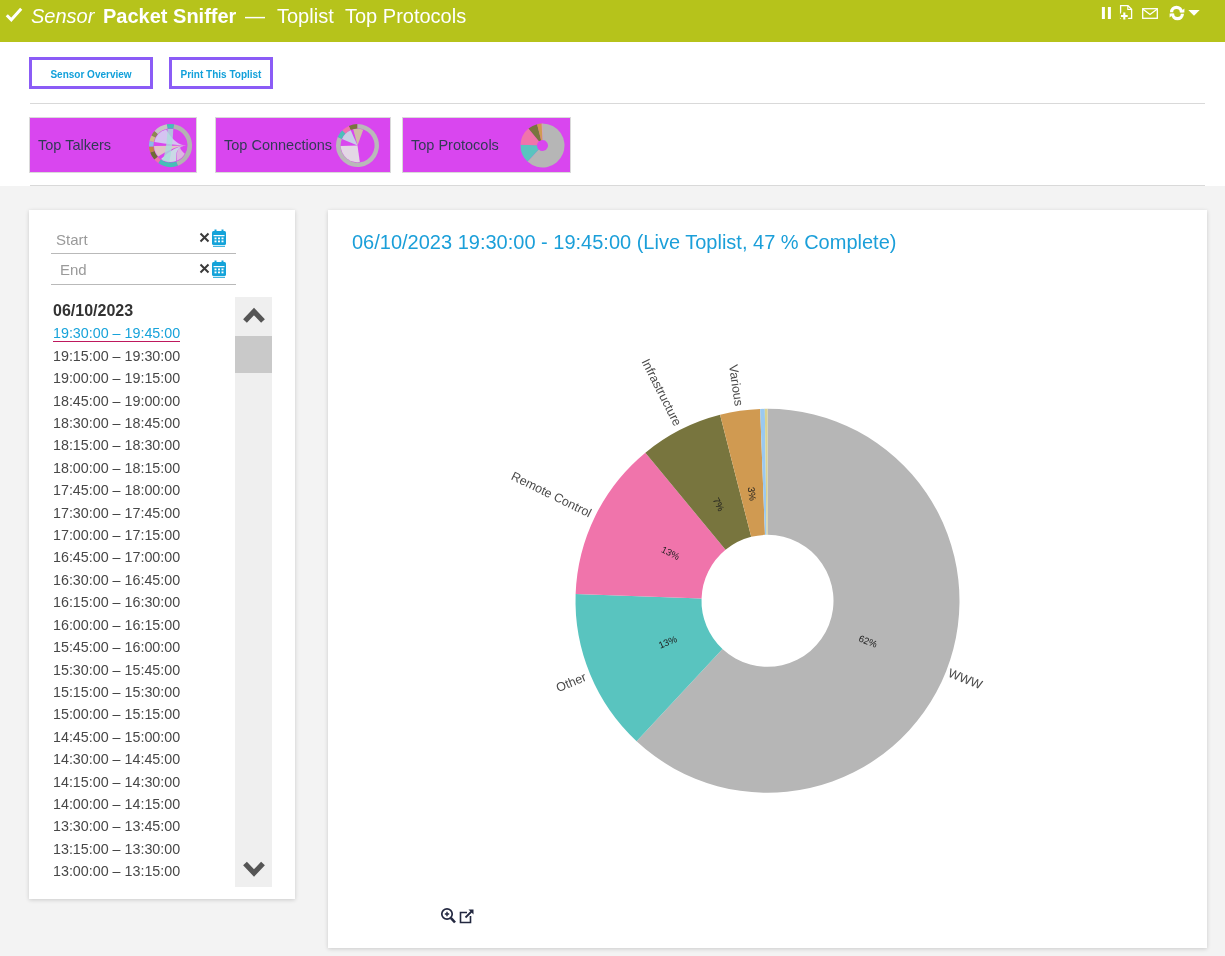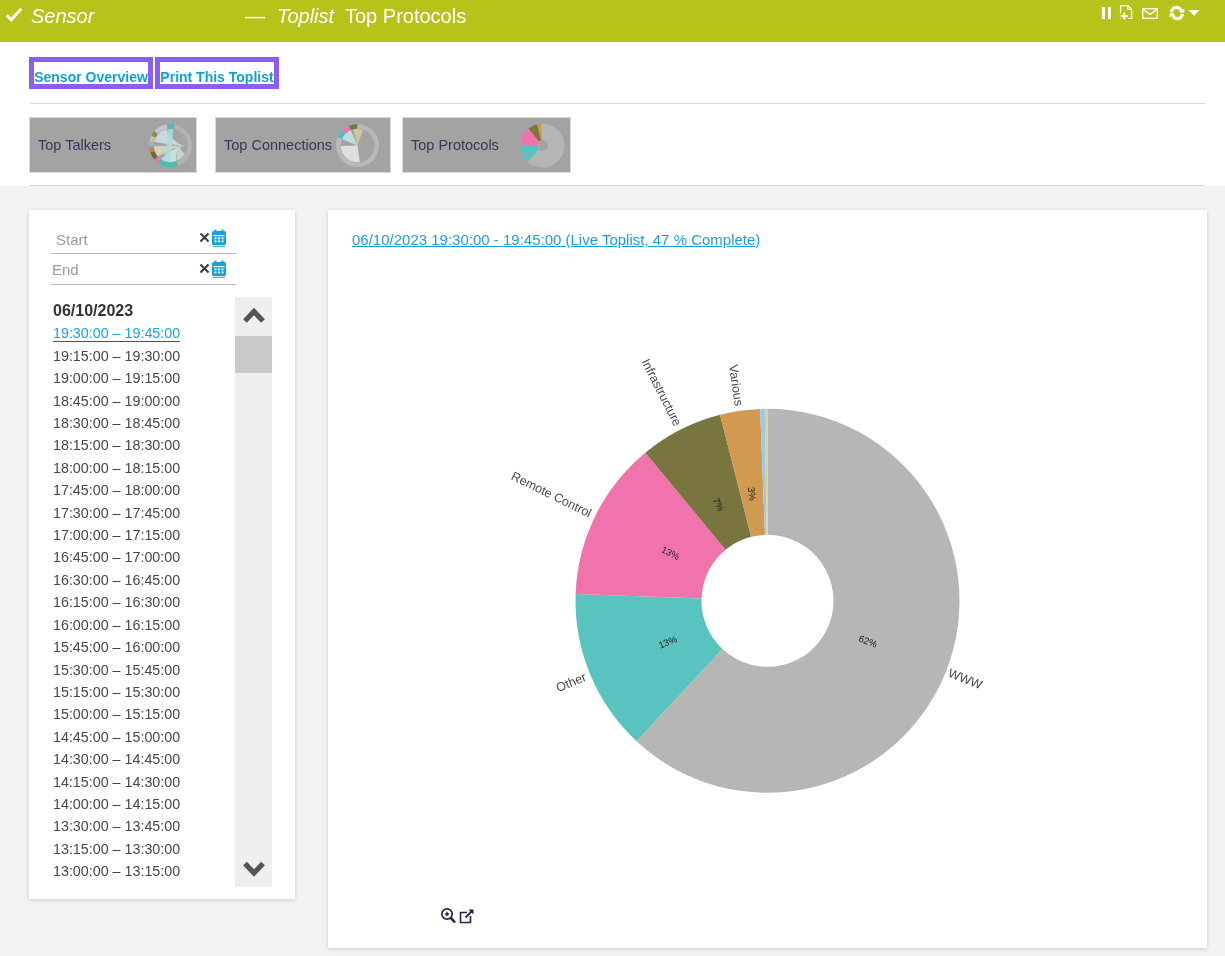--- a/index.html
+++ b/index.html
@@ -3,45 +3,46 @@
 <meta charset="utf-8">
 <style>
 * { margin:0; padding:0; box-sizing:border-box; }
 html,body { width:1225px; height:956px; overflow:hidden; }
 body { font-family:"Liberation Sans",sans-serif; background:#f3f3f3; position:relative; }
 .abs { position:absolute; }
 .header { position:absolute; top:0; left:0; width:1225px; height:42px; background:#b6c31b; }
 .header .txt { position:absolute; top:0; height:50px; line-height:32px; color:#fff; font-size:20px; white-space:nowrap; }
 .whiteband { position:absolute; top:42px; left:0; width:1225px; height:144px; background:#fff; }
 .hr1 { position:absolute; left:30px; width:1175px; height:1px; background:#d9d9d9; }
-.btn { position:absolute; top:57px; height:32px; background:#fff; border:5px solid #8b5cf6; color:#12a0da; font-weight:bold; font-size:14px; text-align:center; line-height:30px; }
-.card { position:absolute; top:117px; height:56px; background:#a3a3a3; border:1px solid #d9d9d9; }
+.btn { position:absolute; top:57px; height:32px; background:#fff; border:3px solid #8b5cf6; color:#12a0da; font-weight:bold; font-size:10px; text-align:center; line-height:30px; }
+.card { position:absolute; top:117px; height:56px; background:#d946ef; border:1px solid #d9d9d9; }
 .card .lbl { position:absolute; left:8px; top:0; height:54px; line-height:54px; font-size:14.5px; color:#323a55; white-space:nowrap; }
 .card svg { position:absolute; top:5px; }
 .lpanel { position:absolute; left:29px; top:210px; width:266px; height:689px; background:#fff; box-shadow:0 1px 4px rgba(0,0,0,0.17); }
 .mpanel { position:absolute; left:328px; top:210px; width:879px; height:738px; background:#fff; box-shadow:0 1px 4px rgba(0,0,0,0.17); }
 .inlabel { position:absolute; font-size:15px; color:#9a9a9a; }
 .inline { position:absolute; height:1px; background:#b9b9b9; }
 .datelist { position:absolute; left:53px; top:300px; line-height:22.4px; font-size:14.3px; color:#474747; white-space:nowrap; }
 .datelist .hdr { font-weight:bold; font-size:16px; color:#333; }
 .datelist .sel { color:#18a3da; border-bottom:1px solid #be185d; }
 .sbtrack { position:absolute; left:235px; top:297px; width:37px; height:590px; background:#efefef; }
 .sbthumb { position:absolute; left:235px; top:336px; width:37px; height:37px; background:#c9c9c9; }
-.title { position:absolute; left:352px; top:231px; font-size:15px; color:#1b9fd9; white-space:nowrap;text-decoration:underline; }
+.title { position:absolute; left:352px; top:231px; font-size:20px; color:#1b9fd9; white-space:nowrap; }
 </style>
 </head>
 <body>
 
 <div class="header">
   <svg class="abs" style="left:5px;top:7px" width="18" height="16" viewBox="0 0 18 16">
       <path d="M1.8,8.2 L6.3,12.8 L16.2,1.8" fill="none" stroke="#fff" stroke-width="3"></path>
     </svg>
   <span class="txt" style="left:31px;font-style:italic">Sensor</span>
+  <span class="txt" style="left:103px;font-weight:bold">Packet Sniffer</span>
   <span class="txt" style="left:245px">—</span>
-  <span class="txt" style="left:277px;font-style:italic">Toplist</span>
+  <span class="txt" style="left:277px;">Toplist</span>
   <span class="txt" style="left:345px">Top Protocols</span>
 
   <svg class="abs" style="left:1101px;top:7px" width="12" height="12" viewBox="0 0 12 12">
       <rect x="0.9" y="0" width="3" height="12" fill="#fff"></rect>
       <rect x="6.9" y="0" width="3" height="12" fill="#fff"></rect>
     </svg>
   <svg class="abs" style="left:1119px;top:5px" width="15" height="16" viewBox="0 0 15 16">
       <path d="M1.6,0.7 L9,0.7 L12.6,4.3 L12.6,13.3 L1.6,13.3 Z" fill="none" stroke="#fff" stroke-width="1.3"></path>
       <path d="M8.8,0.7 L8.8,4.5 L12.6,4.5" fill="none" stroke="#fff" stroke-width="1.1"></path>
       <circle cx="5.3" cy="11" r="4.6" fill="#b6c31b"></circle>
@@ -60,21 +61,21 @@
   <svg class="abs" style="left:1188px;top:10px" width="12" height="6" viewBox="0 0 12 6">
       <path d="M0.3,0 L11.7,0 L6,5.8 Z" fill="#fff"></path>
     </svg>
 </div>
 
 <div class="whiteband"></div>
 <div class="hr1" style="top:103px"></div>
 <div class="hr1" style="top:185px"></div>
 
 <div class="btn" style="left:29px;width:124px">Sensor Overview</div>
-<div class="btn" style="left:155px;width:124px">Print This Toplist</div>
+<div class="btn" style="left:169px;width:104px">Print This Toplist</div>
 
 <div class="card" style="left:29px;width:168px">
   <span class="lbl">Top Talkers</span>
   <svg style="left:118px" width="45" height="45" viewBox="0 0 45 45">
     <path d="M18.8,1.3 A21.5,21.5 0 0 1 26.2,1.3 L25.5,5.8 A17,17 0 0 0 19.5,5.8 Z" fill="#45bfb8"></path>
     <path d="M26.2,1.3 A21.5,21.5 0 0 1 29.9,42.7 L28.3,38.5 A17,17 0 0 0 25.5,5.8 Z" fill="#b3b3b3"></path>
     <path d="M29.9,42.7 A21.5,21.5 0 0 1 10.2,40.1 L12.7,36.4 A17,17 0 0 0 28.3,38.5 Z" fill="#45bfb8"></path>
     <path d="M10.2,40.1 A21.5,21.5 0 0 1 6.3,36.6 L9.7,33.7 A17,17 0 0 0 12.7,36.4 Z" fill="#ef72ae"></path>
     <path d="M6.3,36.6 A21.5,21.5 0 0 1 2.2,29.5 L6.4,28.0 A17,17 0 0 0 9.7,33.7 Z" fill="#6f6c33"></path>
     <path d="M2.2,29.5 A21.5,21.5 0 0 1 1.0,23.6 L5.5,23.4 A17,17 0 0 0 6.4,28.0 Z" fill="#c08740"></path>
@@ -127,21 +128,21 @@
       <rect x="2.5" y="8.5" width="2" height="1.8"></rect>
       <rect x="6" y="8.5" width="2" height="1.8"></rect>
       <rect x="9.5" y="8.5" width="2" height="1.8"></rect>
       <rect x="2.5" y="11.5" width="2" height="1.8"></rect>
       <rect x="6" y="11.5" width="2" height="1.8"></rect>
       <rect x="9.5" y="11.5" width="2" height="1.8"></rect>
     </g>
     <rect x="1" y="16.8" width="12" height="1" fill="#14a3d9"></rect>
   </svg>
 <div class="inline" style="left:51px;top:253px;width:185px"></div>
-<span class="inlabel" style="left:52px;top:261px">End</span>
+<span class="inlabel" style="left:60px;top:261px">End</span>
 <svg class="abs" style="left:199px;top:263px" width="11" height="11" viewBox="0 0 11 11">
     <path d="M1.5,1.5 L9.5,9.5 M9.5,1.5 L1.5,9.5" stroke="#3a3a3a" stroke-width="2"></path>
   </svg>
 <svg class="abs" style="left:212px;top:260px" width="14" height="18" viewBox="0 0 14 18">
     <rect x="2.5" y="0.5" width="2" height="3" fill="#14a3d9"></rect>
     <rect x="9.5" y="0.5" width="2" height="3" fill="#14a3d9"></rect>
     <rect x="0" y="2" width="14" height="14" rx="1.5" fill="#14a3d9"></rect>
     <rect x="1.5" y="6" width="11" height="1.2" fill="#fff"></rect>
     <g fill="#fff">
       <rect x="2.5" y="8.5" width="2" height="1.8"></rect>

